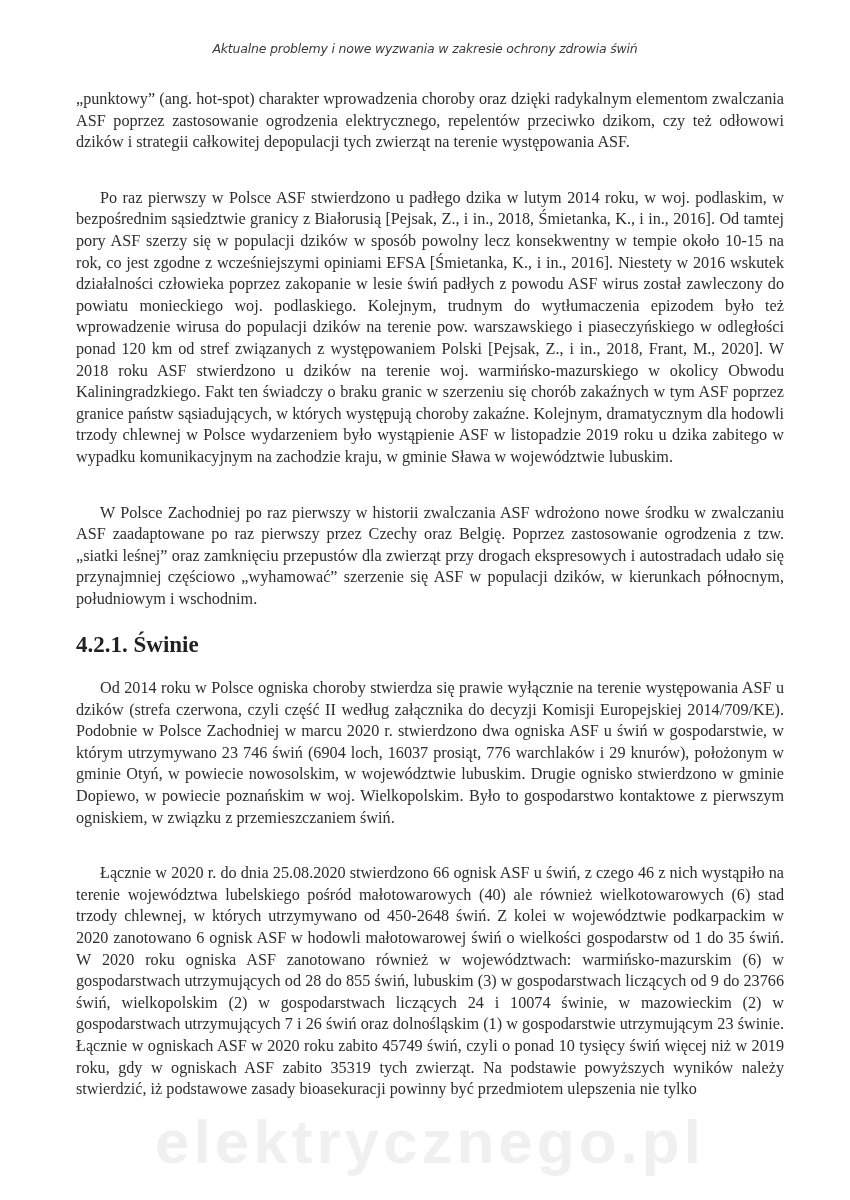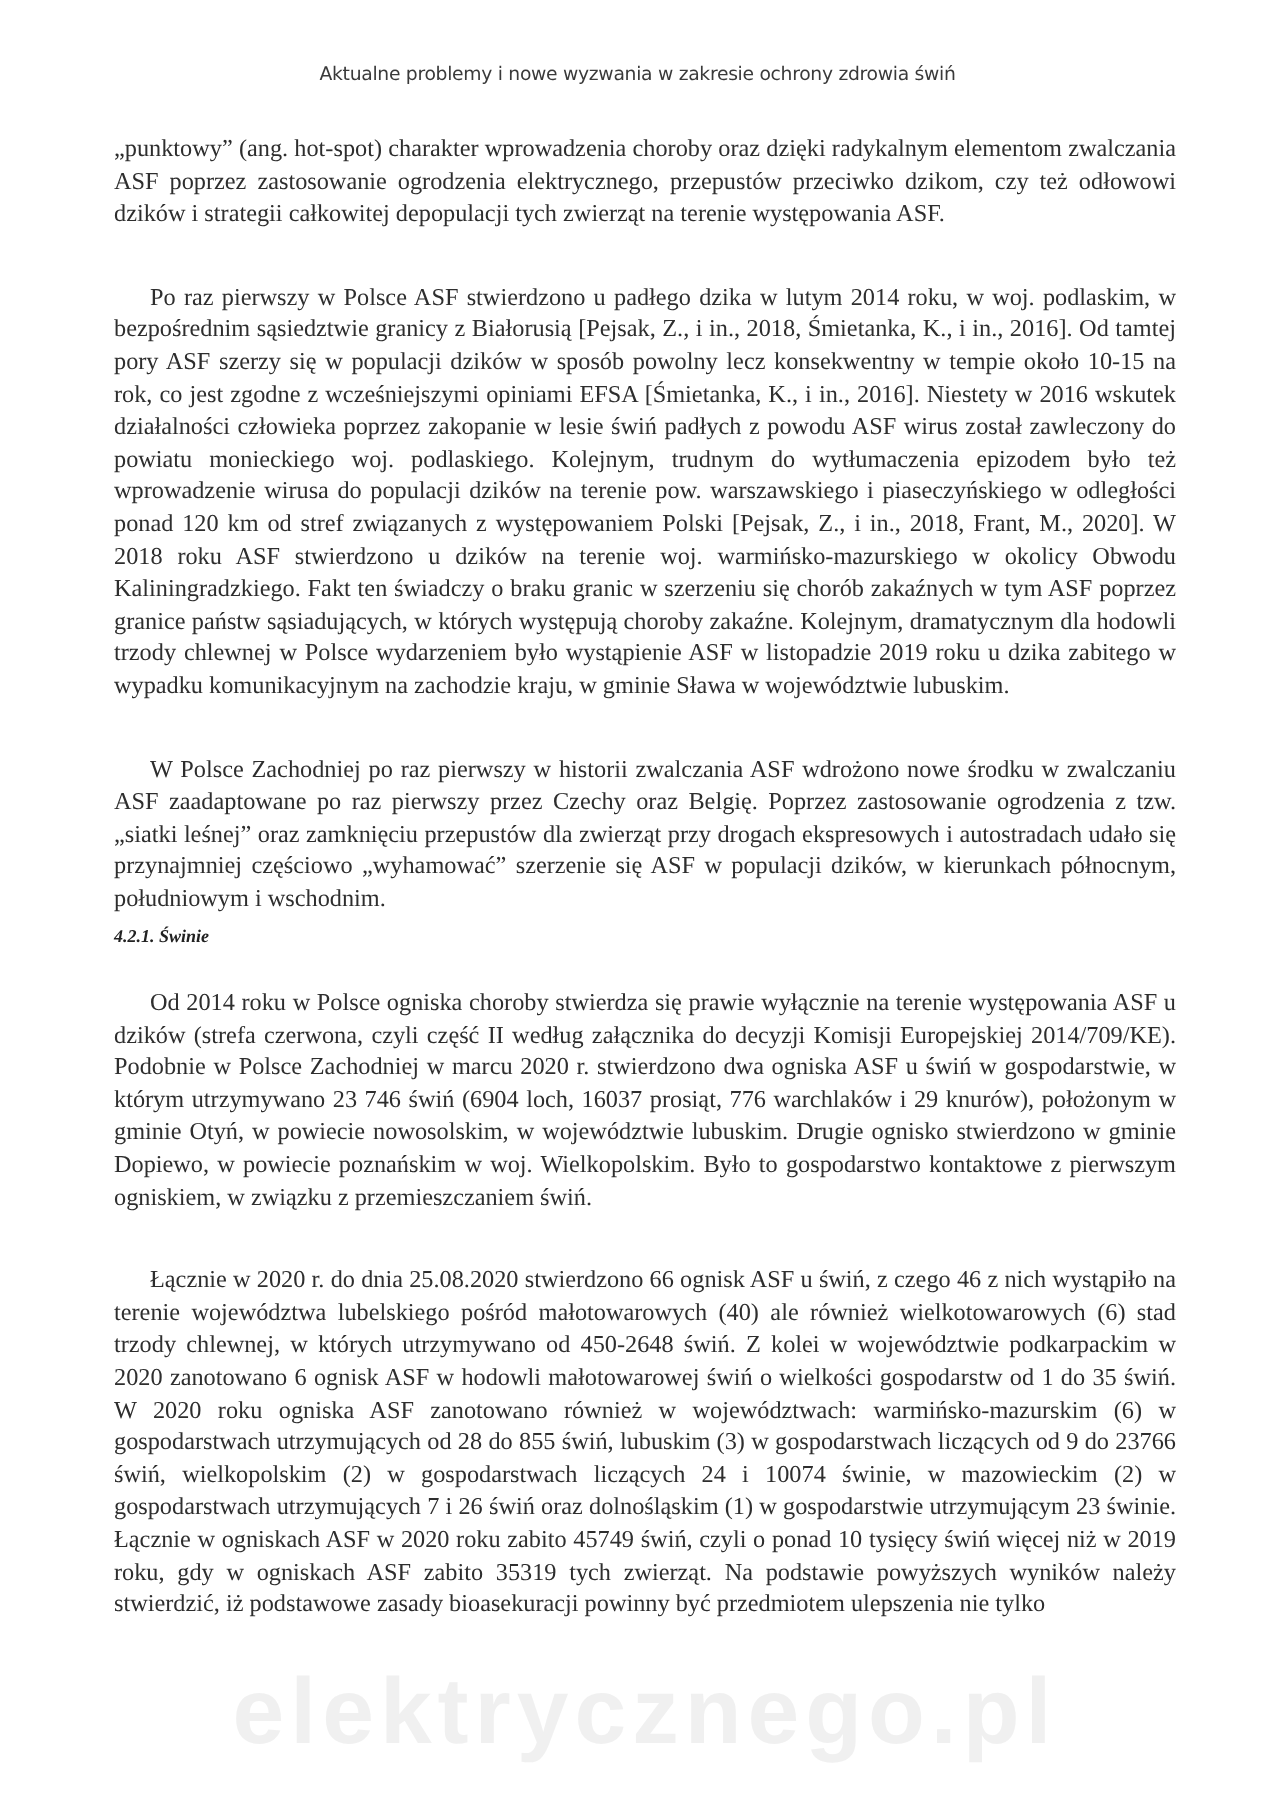--- a/index.html
+++ b/index.html
@@ -14,20 +14,21 @@
       overflow: hidden;
       color: #2b2b2b;
     }
     .running-header {
       position: absolute;
       top: 41px;
       left: 0;
       width: 850px;
       text-align: center;
       font-family: "DejaVu Sans", sans-serif;
+      font-style: italic;
       font-size: 12.5px;
       color: #3a3a3a;
       letter-spacing: -0.2px;
     }
     .content {
       position: absolute;
       top: 89px;
       left: 76px;
       width: 708px;
       font-family: "Liberation Serif", serif;
@@ -43,24 +44,23 @@
     }
     .content p.indent {
       text-indent: 24px;
     }
     .content p + p {
       margin-top: 34px;
     }
     .section-heading {
       font-family: "Liberation Serif", serif;
       font-weight: bold;
-      font-size: 12px;
-      margin: 4px 0 22px 0;
+      font-size: 23px;
+      margin: 24px 0 22px 0;
       color: #222;
-      font-style: italic;
     }
     .watermark {
       position: absolute;
       top: 1106px;
       left: 90px;
       width: 680px;
       text-align: center;
       font-family: "Liberation Sans", sans-serif;
       font-weight: bold;
       font-size: 62px;
@@ -79,21 +79,21 @@
       font-size: 13.5px;
       color: #333;
     }
   </style>
 </head>
 <body>
 
 <div class="running-header">Aktualne problemy i nowe wyzwania w zakresie ochrony zdrowia świń</div>
 
 <div class="content">
-  <p>„punktowy” (ang. hot-spot) charakter wprowadzenia choroby oraz dzięki radykalnym elementom zwalczania ASF poprzez zastosowanie ogrodzenia elektrycznego, przepustów przeciwko dzikom, czy też odłowowi dzików i strategii całkowitej depopulacji tych zwierząt na terenie występowania ASF.</p>
+  <p>„punktowy” (ang. hot-spot) charakter wprowadzenia choroby oraz dzięki radykalnym elementom zwalczania ASF poprzez zastosowanie ogrodzenia elektrycznego, repelentów przeciwko dzikom, czy też odłowowi dzików i strategii całkowitej depopulacji tych zwierząt na terenie występowania ASF.</p>
   <p class="indent">Po raz pierwszy w Polsce ASF stwierdzono u padłego dzika w lutym 2014 roku, w woj. podlaskim, w bezpośrednim sąsiedztwie granicy z Białorusią [Pejsak, Z., i in., 2018, Śmietanka, K., i in., 2016]. Od tamtej pory ASF szerzy się w populacji dzików w sposób powolny lecz kon­sekwentny w tempie około 10-15 na rok, co jest zgodne z wcześniejszymi opiniami EFSA [Śmie­tanka, K., i in., 2016]. Niestety w 2016 wskutek działalności człowieka poprzez zakopanie w lesie świń padłych z powodu ASF wirus został zawleczony do powiatu monieckiego woj. podlaskiego. Kolejnym, trudnym do wytłumaczenia epizodem było też wprowadzenie wirusa do populacji dzików na terenie pow. warszawskiego i piaseczyńskiego w odległości ponad 120 km od stref związanych z występowaniem Polski [Pejsak, Z., i in., 2018, Frant, M., 2020]. W 2018 roku ASF stwierdzono u dzików na terenie woj. warmińsko-mazurskiego w okolicy Obwodu Kaliningradz­kiego. Fakt ten świadczy o braku granic w szerzeniu się chorób zakaźnych w tym ASF poprzez granice państw sąsiadujących, w których występują choroby zakaźne. Kolejnym, dramatycznym dla hodowli trzody chlewnej w Polsce wydarzeniem było wystąpienie ASF w listopadzie 2019 roku u dzika zabitego w wypadku komunikacyjnym na zachodzie kraju, w gminie Sława w wo­jewództwie lubuskim.</p>
   <p class="indent">W Polsce Zachodniej po raz pierwszy w historii zwalczania ASF wdrożono nowe środku w zwalczaniu ASF zaadaptowane po raz pierwszy przez Czechy oraz Belgię. Poprzez zastoso­wanie ogrodzenia z tzw. „siatki leśnej” oraz zamknięciu przepustów dla zwierząt przy drogach ekspresowych i autostradach udało się przynajmniej częściowo „wyhamować” szerzenie się ASF w populacji dzików, w kierunkach północnym, południowym i wschodnim.</p>
 
   <h2 class="section-heading">4.2.1. Świnie</h2>
 
   <p class="indent">Od 2014 roku w Polsce ogniska choroby stwierdza się prawie wyłącznie na terenie występo­wania ASF u dzików (strefa czerwona, czyli część II według załącznika do decyzji Komisji Euro­pejskiej 2014/709/KE). Podobnie w Polsce Zachodniej w marcu 2020 r. stwierdzono dwa ogniska ASF u świń w gospodarstwie, w którym utrzymywano 23 746 świń (6904 loch, 16037 prosiąt, 776 warchlaków i 29 knurów), położonym w gminie Otyń, w powiecie nowosolskim, w województwie lubuskim. Drugie ognisko stwierdzono w gminie Dopiewo, w powiecie poznańskim w woj. Wiel­kopolskim. Było to gospodarstwo kontaktowe z pierwszym ogniskiem, w związku z przemiesz­czaniem świń.</p>
   <p class="indent">Łącznie w 2020 r. do dnia 25.08.2020 stwierdzono 66 ognisk ASF u świń, z czego 46 z nich wystąpiło na terenie województwa lubelskiego pośród małotowarowych (40) ale również wiel­kotowarowych (6) stad trzody chlewnej, w których utrzymywano od 450-2648 świń. Z kolei w województwie podkarpackim w 2020 zanotowano 6 ognisk ASF w hodowli małotowarowej świń o wielkości gospodarstw od 1 do 35 świń. W 2020 roku ogniska ASF zanotowano również w województwach: warmińsko-mazurskim (6) w gospodarstwach utrzymujących od 28 do 855 świń, lubuskim (3) w gospodarstwach liczących od 9 do 23766 świń, wielkopolskim (2) w gospo­darstwach liczących 24 i 10074 świnie, w mazowieckim (2) w gospodarstwach utrzymujących 7 i 26 świń oraz dolnośląskim (1) w gospodarstwie utrzymującym 23 świnie. Łącznie w ogniskach ASF w 2020 roku zabito 45749 świń, czyli o ponad 10 tysięcy świń więcej niż w 2019 roku, gdy w ogniskach ASF zabito 35319 tych zwierząt. Na podstawie powyższych wyników należy stwierdzić, iż podstawowe zasady bioasekuracji powinny być przedmiotem ulepszenia nie tylko</p>
 </div>
 
 <div class="watermark">elektrycznego.pl</div>

